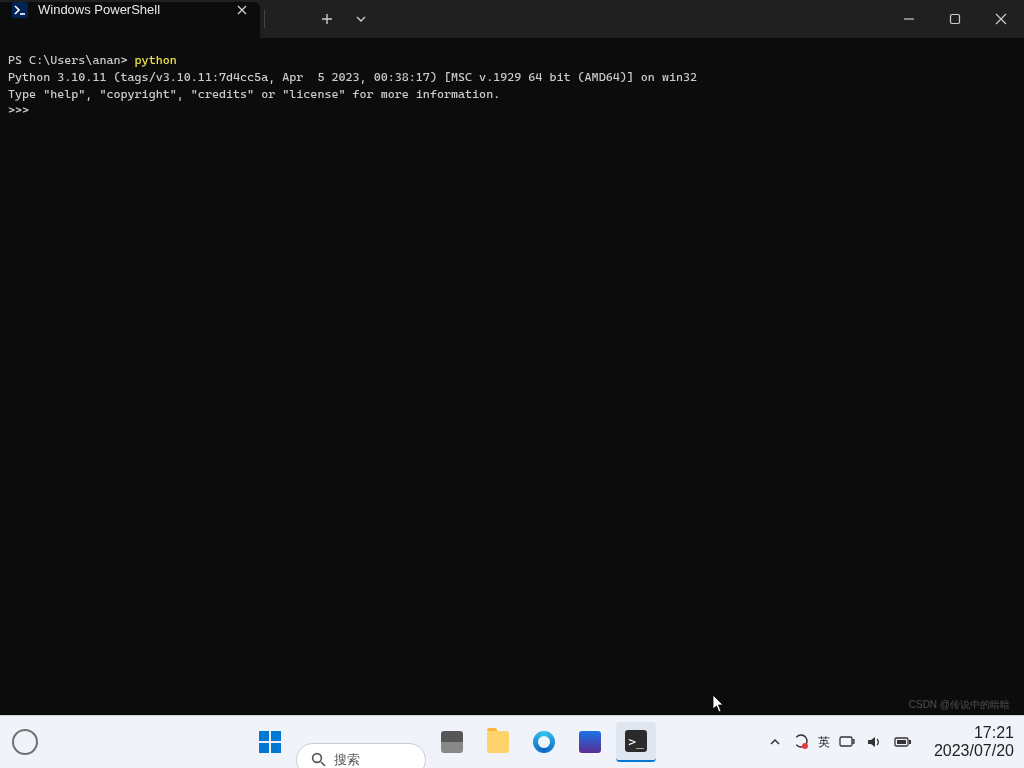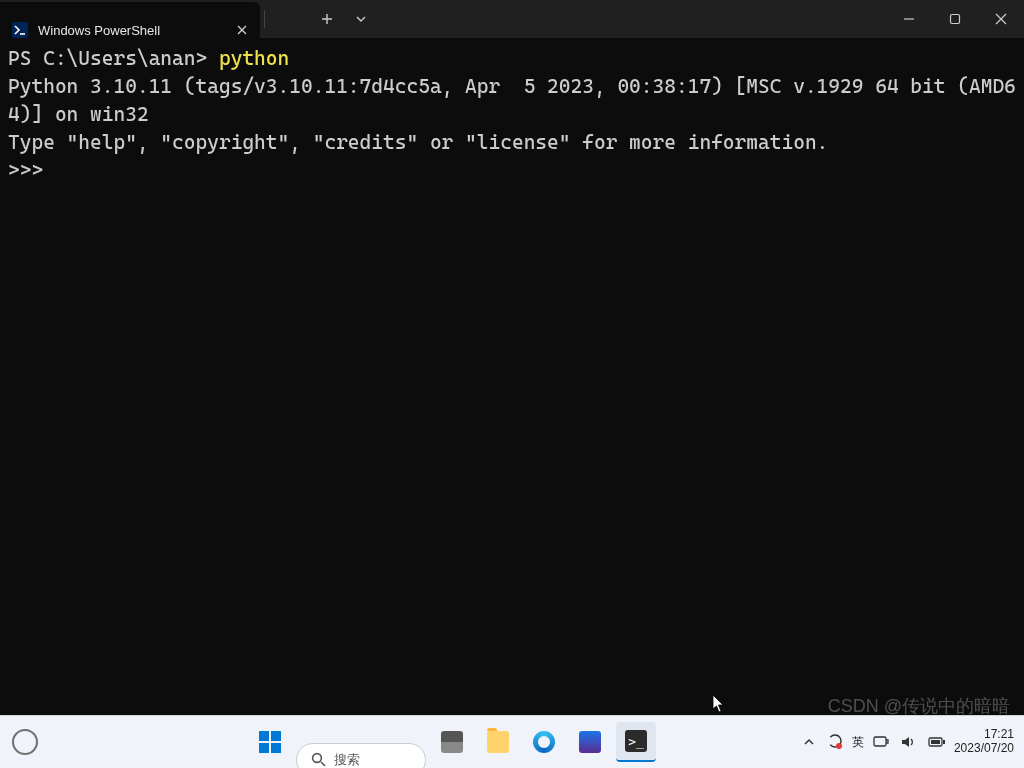--- a/index.html
+++ b/index.html
@@ -6,41 +6,41 @@
   html, body { width: 1024px; height: 768px; overflow: hidden; font-family: "Segoe UI", sans-serif; background: #000; }
   .window {
     position: absolute; left: 0; top: 0; width: 1024px; height: 715px;
     background: #0c0c0c; display: flex; flex-direction: column;
   }
   .titlebar {
     height: 38px; background: #202020; display: flex; align-items: stretch;
     color: #e8e8e8; font-size: 13px;
   }
   .tab {
-    display: flex; align-items: flex-end; gap: 10px;
+    display: flex; align-items: flex-start; gap: 10px;
     background: #0c0c0c; padding: 0 10px 0 12px;
     width: 260px; border-top-right-radius: 6px;
     margin-top: 2px;
   }
   .tab-after { width: 50px; display:flex; align-items:center; }
   .tab-after .sep { width:1px; height:18px; background:#444; margin:0 4px; }
   .tab-icon {
     width: 16px; height: 16px; background: #012456; display:flex;align-items:center;justify-content:center;
     color:#fff; font-size:10px; font-weight:bold; border-radius:2px;
   }
   .tab-title { flex:1; white-space:nowrap; overflow:hidden; }
   .tab-close { width:16px; height:16px; display:flex;align-items:center;justify-content:center; color:#ccc; font-size:12px; border-radius:3px;}
   .tb-btn { width: 46px; display:flex; align-items:center; justify-content:center; color:#ccc; }
   .tb-spacer { flex:1; }
   .newtab { width:34px; display:flex;align-items:center;justify-content:center;color:#ccc;font-size:16px;}
   .dropdown { width:34px; display:flex;align-items:center;justify-content:center;color:#ccc;font-size:10px;}
   .terminal {
     flex:1; background:#0c0c0c; color:#cccccc;
-    font-family: "Cascadia Mono","Consolas",monospace; font-size:20px;
-    padding: 6px 8px; line-height: 1.4; white-space: pre-wrap; word-break: break-all;
+    font-family: "Cascadia Mono","Consolas",monospace; font-size:12px;
+    padding: 6px 8px; line-height: 1.4; white-space: pre-wrap; word-break: break-all; margin-top: 8px;
   }
   .ps-prompt { color:#cccccc; }
   .cmd { color:#f0e24a; }
   .repl-prompt { color:#cccccc; }
 
   .taskbar {
     position:absolute; left:0; bottom:0; width:1024px; height:53px;
     background:#f0f3f9; display:flex; align-items:center;
     border-top:1px solid #d0d4da;
   }
@@ -69,22 +69,22 @@
   .taskview{background:linear-gradient(#555 50%,#888 50%);}
   .explorer{background:#ffd36b;position:relative;}
   .explorer::before{content:"";position:absolute;top:-3px;left:0;width:10px;height:3px;background:#ffb43b;border-radius:2px 2px 0 0;}
   .edge{width:22px;height:22px;border-radius:50%;background:conic-gradient(#34c1ed,#0b66c3,#34c1ed);position:relative;}
   .edge::after{content:"";position:absolute;inset:5px;border-radius:50%;background:#f0f3f9;}
   .store{background:linear-gradient(#1a73e8,#5c2d91);}
   .term{background:#2b2b2b;color:#fff;display:flex;align-items:center;justify-content:center;font-size:13px;font-family:monospace;}
   .tray-icon{width:18px;height:18px;display:flex;align-items:center;justify-content:center;color:#333;}
   .tray-sep{display:flex;align-items:center;gap:10px;}
   .ime{font-size:12px;color:#222;}
-  .clock{display:flex;flex-direction:column;align-items:flex-end;line-height:1.15;font-size:12px;color:#222;}
-  .watermark{position:absolute;right:14px;bottom:50px;color:rgba(200,200,200,0.35);font-size:18px;pointer-events:none;}
+  .clock{display:flex;flex-direction:column;align-items:flex-end;line-height:1.15;font-size:16px;color:#222;margin-left:14px;}
+  .watermark{position:absolute;right:14px;bottom:56px;color:rgba(200,200,200,0.35);font-size:10px;pointer-events:none;}
   .cursor{position:absolute;color:#fff;font-size:18px;pointer-events:none;text-shadow:0 0 2px #000;}
   svg{display:block;}
 </style>
 </head>
 <body>
 
 <div class="window">
   <div class="titlebar">
     <div class="tab">
       <div class="tab-icon">

